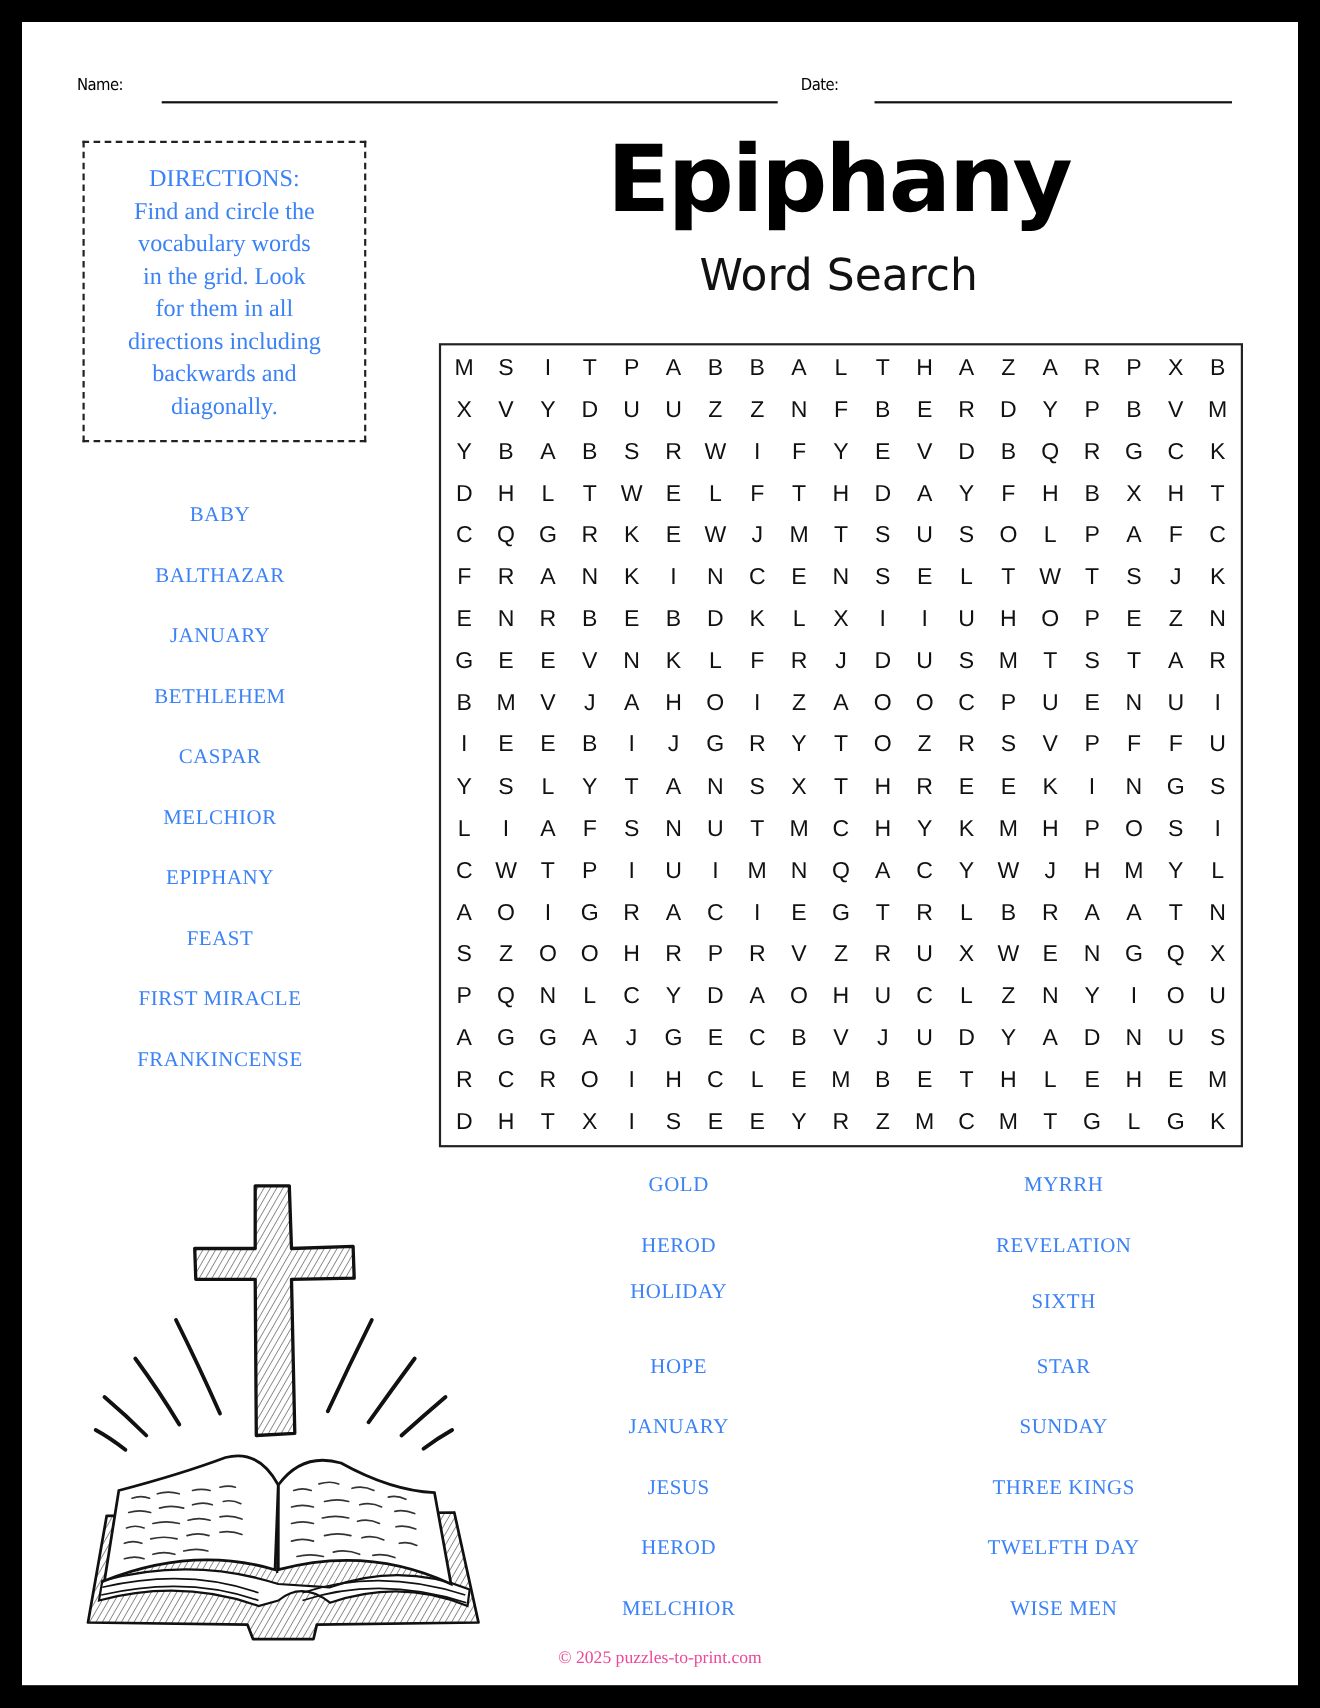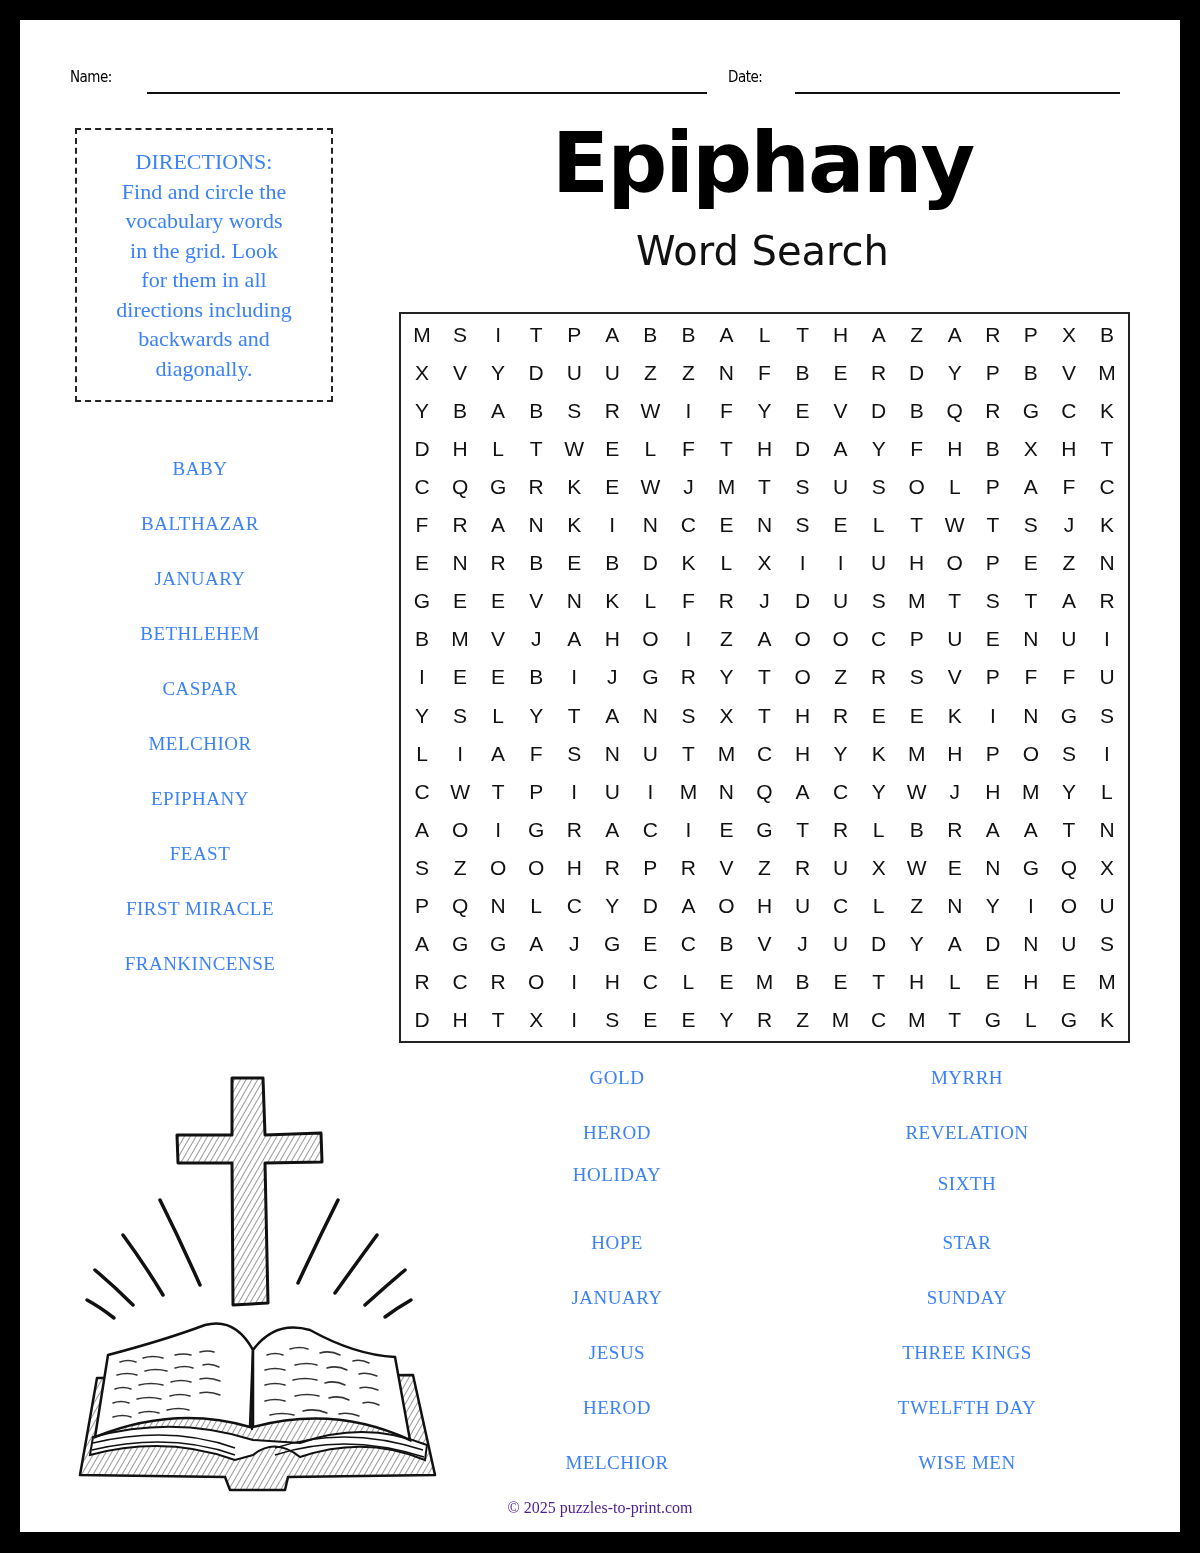--- a/index.html
+++ b/index.html
@@ -86,21 +86,21 @@
   .list-mid { left: 497px; width: 200px; top: 1047px; height: 440px; }
   .list-right { left: 847px; width: 200px; top: 1047px; height: 440px; }
 
   
   .illus { position: absolute; left: 55px; top: 1045px; width: 370px; height: 440px; }
 
   .footer {
     position: absolute; left: 0; width: 1160px; top: 1479px;
     text-align: center;
     font-family: "Liberation Serif", serif;
-    font-size: 16px; color: #4c1d95;
+    font-size: 16px; color: #ec4899;
   }
 </style>
 </head>
 <body>
 
 <div class="page">
 
   <span class="name-label">Name:</span>
   <div class="line name-line"></div>
   <span class="date-label">Date:</span>

